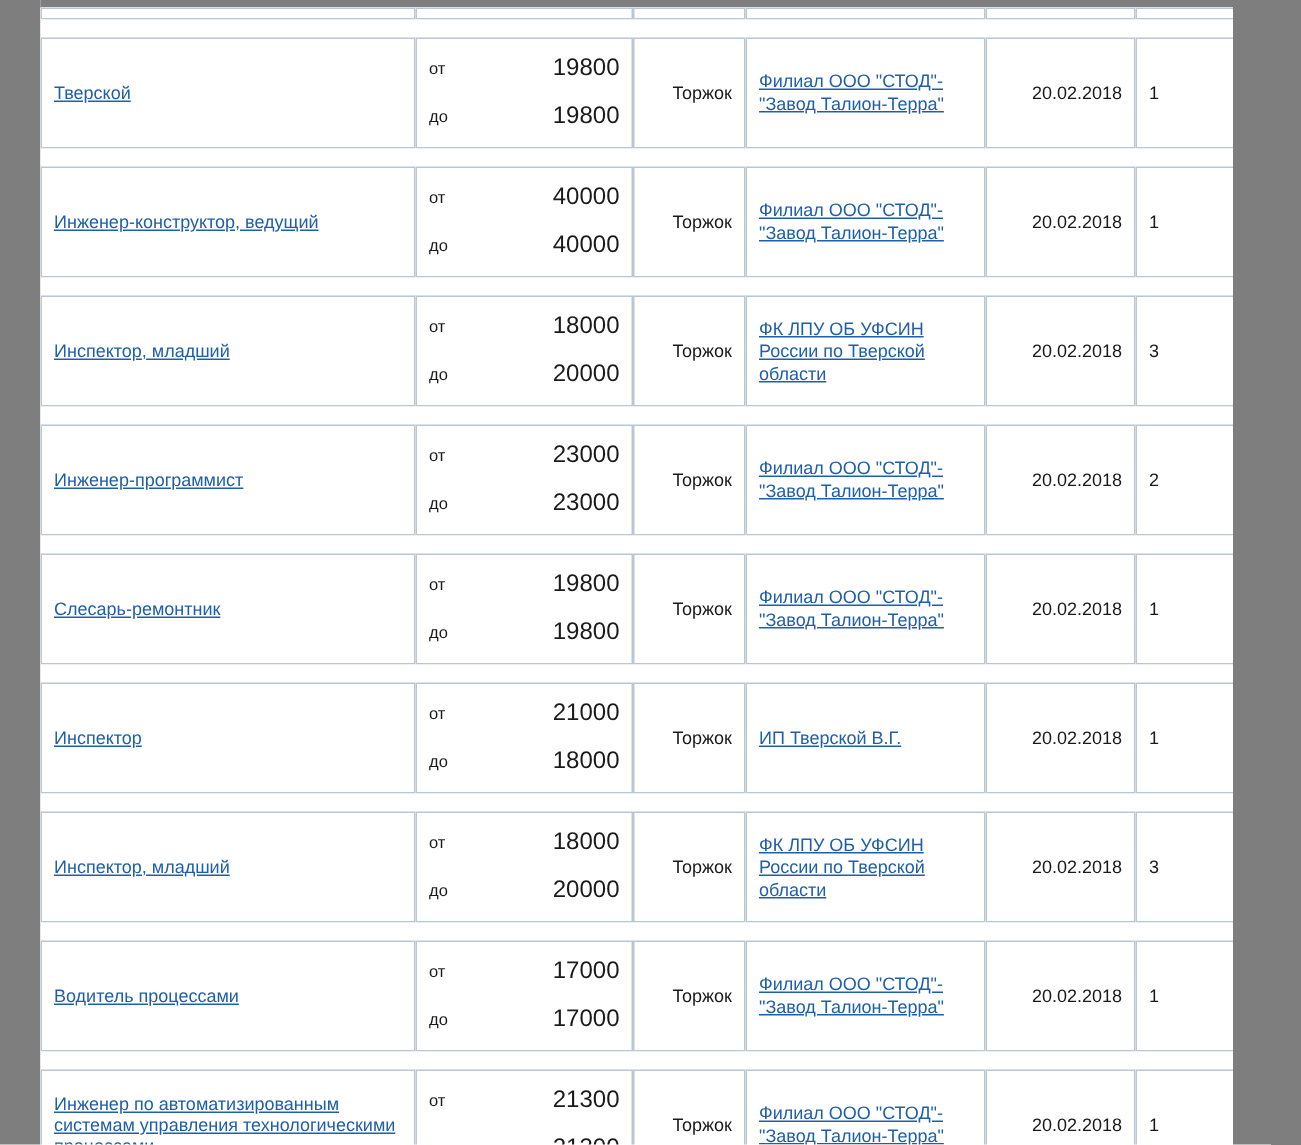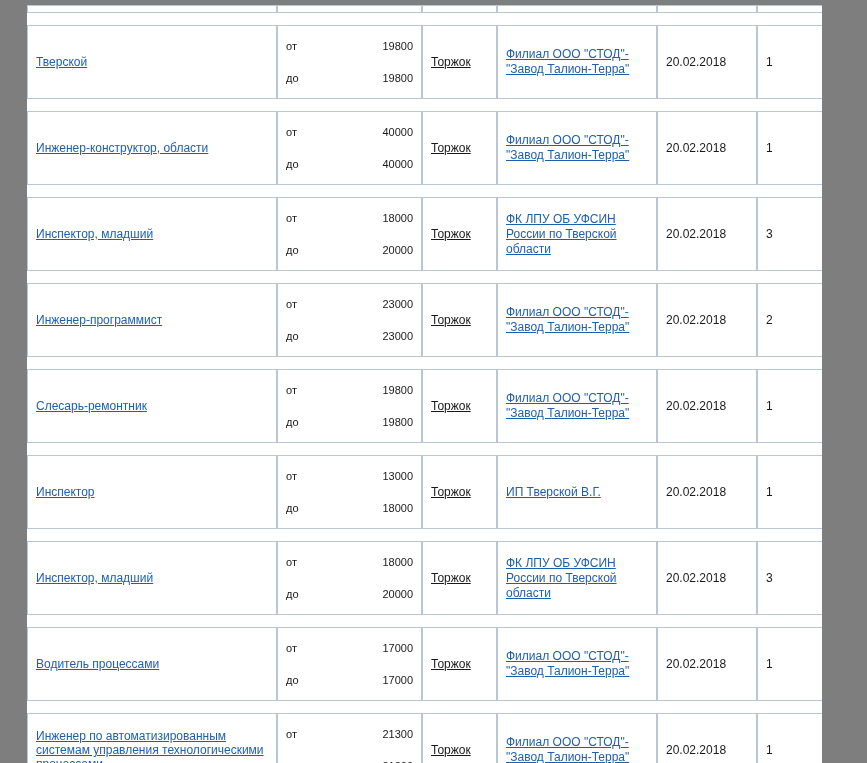--- a/index.html
+++ b/index.html
@@ -98,29 +98,29 @@
     justify-content: space-between;
     align-items: flex-end;
     line-height: 18px;
   }
   .salary .slabel {
     color: #1a1a1a;
     font-size: 11px;
   }
   .salary .svalue {
     color: #1a1a1a;
-    font-size: 11px;
+    font-size: 16px;
     text-align: right;
   }
   .srow.first { margin-bottom: 14px; }
 
   .org-cell { line-height: 15px; }
   .org-cell a { line-height: 15px; }
-  .city-cell { text-align: left; text-decoration: underline; }
-  .date-cell { text-align: left; white-space: nowrap; }
+  .city-cell { text-align: right; }
+  .date-cell { text-align: right; white-space: nowrap; }
   .num-cell { text-align: left; }
 </style>
 </head>
 <body>
 
 <div class="page">
   <div class="edge-left"></div>
   <div class="edge-right"></div>
   <div class="edge-top"></div>
 
@@ -163,21 +163,21 @@
             </td>
             <td class="city-cell">Торжок</td>
             <td class="org-cell"><a class="link">Филиал ООО "СТОД"-"Завод Талион-Терра"</a></td>
             <td class="date-cell">20.02.2018</td>
             <td class="num-cell">1</td>
           </tr>
           <tr class="gap">
             <td colspan="7"></td>
           </tr>
           <tr>
-            <td class="prof-cell"><a class="link">Инженер-конструктор, области</a></td>
+            <td class="prof-cell"><a class="link">Инженер-конструктор, ведущий</a></td>
             <td>
               <div class="salary">
                 <div class="srow first">
                   <span class="slabel">от</span>
                   <span class="svalue">40000</span>
                 </div>
                 <div class="srow">
                   <span class="slabel">до</span>
                   <span class="svalue">40000</span>
                 </div>
@@ -256,21 +256,21 @@
           </tr>
           <tr class="gap">
             <td colspan="7"></td>
           </tr>
           <tr>
             <td class="prof-cell"><a class="link">Инспектор</a></td>
             <td>
               <div class="salary">
                 <div class="srow first">
                   <span class="slabel">от</span>
-                  <span class="svalue">13000</span>
+                  <span class="svalue">21000</span>
                 </div>
                 <div class="srow">
                   <span class="slabel">до</span>
                   <span class="svalue">18000</span>
                 </div>
               </div>
             </td>
             <td class="city-cell">Торжок</td>
             <td class="org-cell"><a class="link">ИП Тверской В.Г.</a></td>
             <td class="date-cell">20.02.2018</td>

